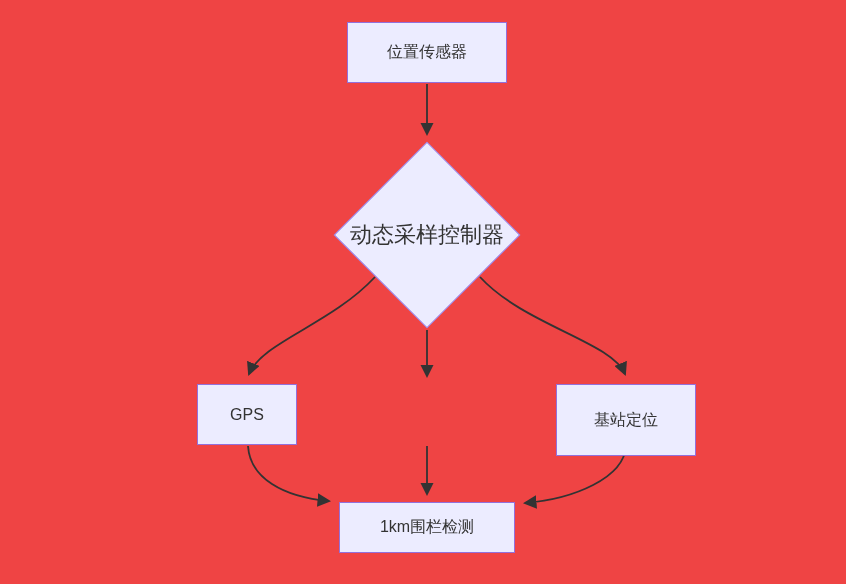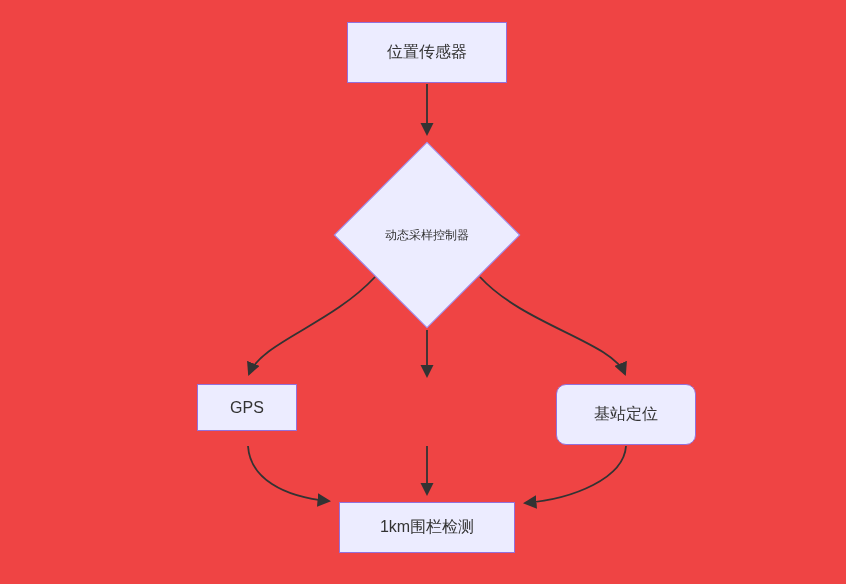--- a/index.html
+++ b/index.html
@@ -64,21 +64,21 @@
   .diamond-label {
     position: absolute;
     left: 0;
     top: 0;
     width: 100%;
     height: 100%;
     display: flex;
     align-items: center;
     justify-content: center;
     color: var(--node-text, #333333);
-    font-size: 12px;
+    font-size: 22px;
     white-space: nowrap;
   }
   .watermark {
     position: absolute;
     right: 6px;
     bottom: 10px;
     font-size: 28px;
     font-weight: 700;
     letter-spacing: 1px;
     color: #fbfbfb;
@@ -107,21 +107,21 @@
     <path class="edge" d="M626,446 C624,478 574,499 525,503" marker-end="url(#arrowhead)"></path>
   </svg>
 
   <div class="node" style="left:347px; top:22px; width:160px; height:61px;">位置传感器</div>
 
   <div class="diamond-box">
     <div class="diamond-shape"></div>
     <div class="diamond-label">动态采样控制器</div>
   </div>
 
-  <div class="node" style="left:197px; top:384px; width:100px; height:47px;">GPS</div>
+  <div class="node" style="left:197px; top:384px; width:100px; height:61px;">GPS</div>
 
 
-  <div class="node" style="left:556px; top:384px; width:140px; height:61px;border-radius:10px;">基站定位</div>
+  <div class="node" style="left:556px; top:384px; width:140px; height:72px;">基站定位</div>
 
   <div class="node" style="left:339px; top:502px; width:176px; height:51px;">1km围栏检测</div>
 
 
 </div>
 
 </body></html>

